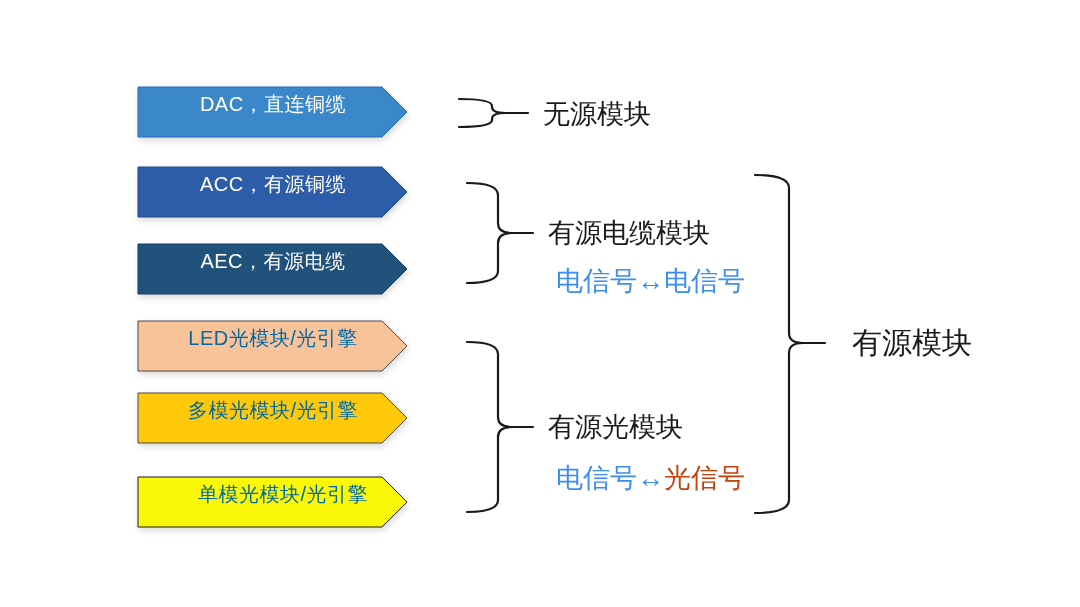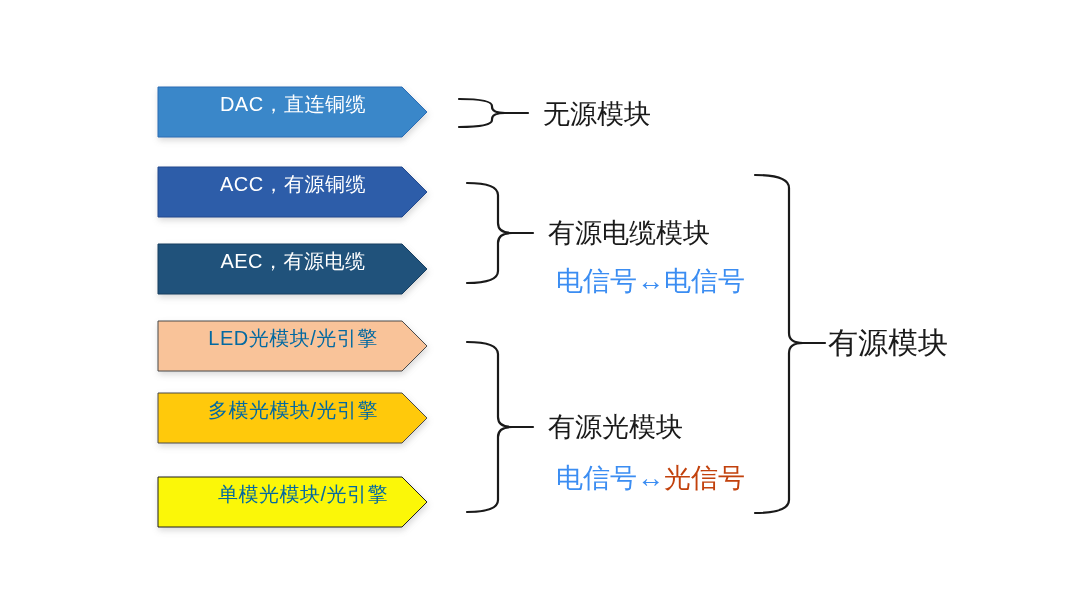--- a/index.html
+++ b/index.html
@@ -4,21 +4,21 @@
 <style>
   html,body{margin:0;padding:0;background:#ffffff;}
   .stage{
     position:relative;
     width:1080px;height:607px;
     background:#ffffff;
     font-family:"Liberation Sans","DejaVu Sans",sans-serif;
     overflow:hidden;
   }
   
-  .arrow-row{position:absolute;left:137px;width:272px;height:36px;margin-left:20px;}
+  .arrow-row{position:absolute;left:137px;width:272px;height:36px;}
   .arrow-row svg{position:absolute;inset:0;filter:drop-shadow(1px 3px 3px rgba(80,80,80,.22));}
   .arrow-row .label{
     position:absolute;inset:0;
     display:flex;align-items:center;justify-content:center;
     font-size:20px;letter-spacing:.5px;white-space:nowrap;
   }
   .row-0{top:86px;}  .row-1{top:166px;} .row-2{top:243px;}
   .row-3{top:320px;} .row-4{top:392px;} .row-5{top:476px;padding-left:20px;}
   .row-0 polygon{stroke:#2a6cb5;} 
   .row-1 polygon{stroke:#22498e;}
@@ -106,15 +106,15 @@
   <div class="tag group-label" style="left:548px;top:233px;">有源电缆模块</div>
   <div class="tag signal" style="left:556px;top:281px;">
     <span class="sig-blue">电信号↔</span><span class="sig-blue">电信号</span>
   </div>
 
   <div class="tag group-label" style="left:548px;top:427px;">有源光模块</div>
   <div class="tag signal" style="left:556px;top:478px;">
     <span class="sig-blue">电信号↔</span><span class="sig-magenta">光信号</span>
   </div>
 
-  <div class="tag root-label" style="left:828px;top:343px;">有源模块</div>
+  <div class="tag root-label" style="left:852px;top:343px;">有源模块</div>
 
 </div>
 
 </body></html>

